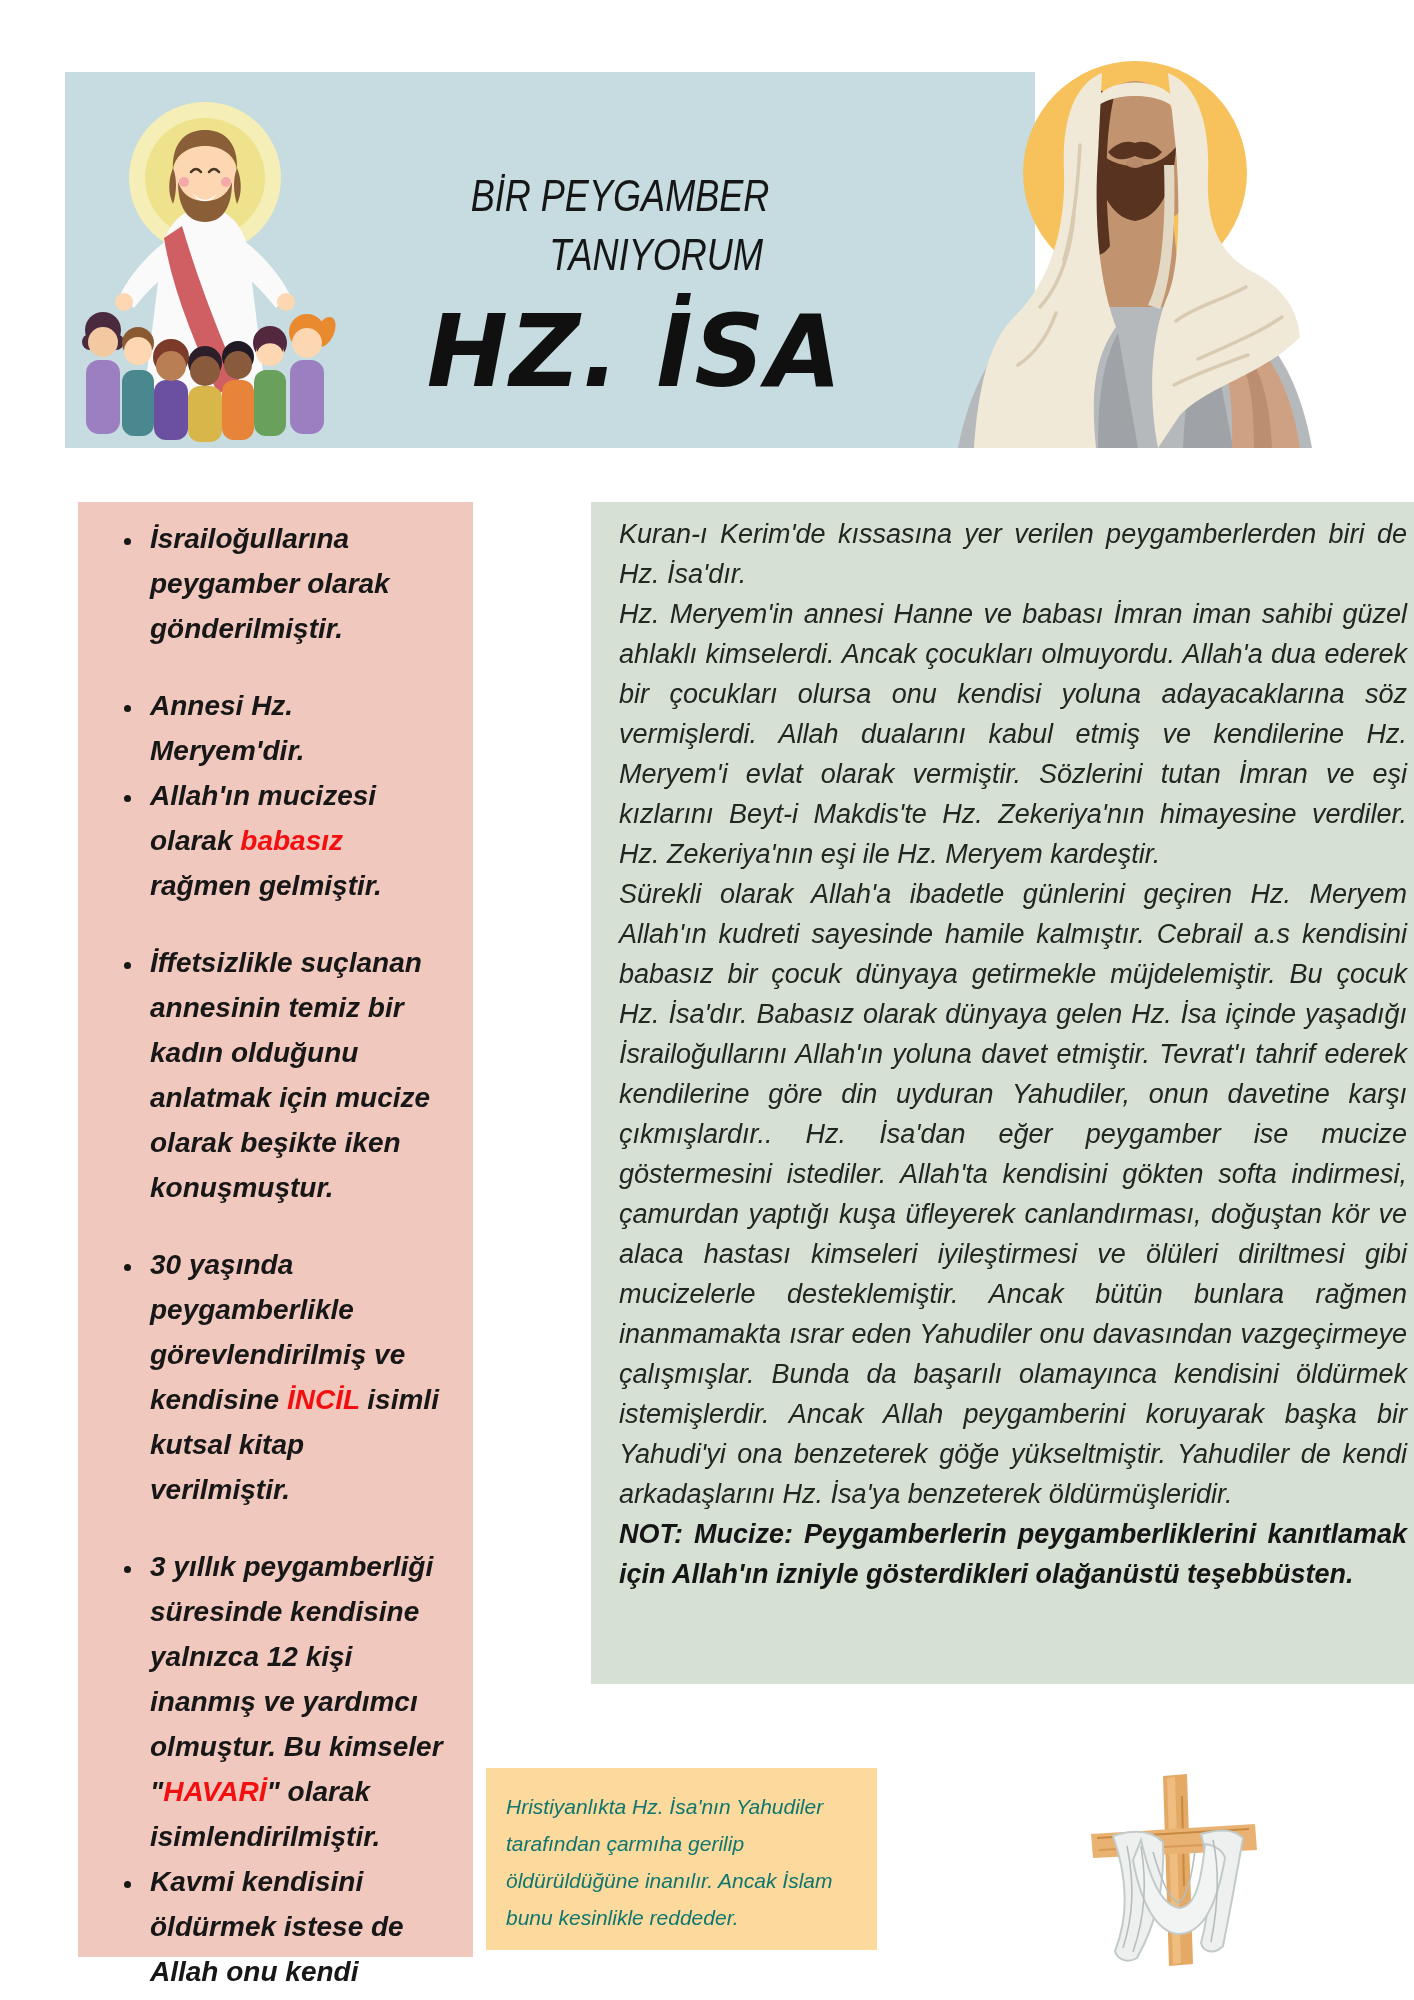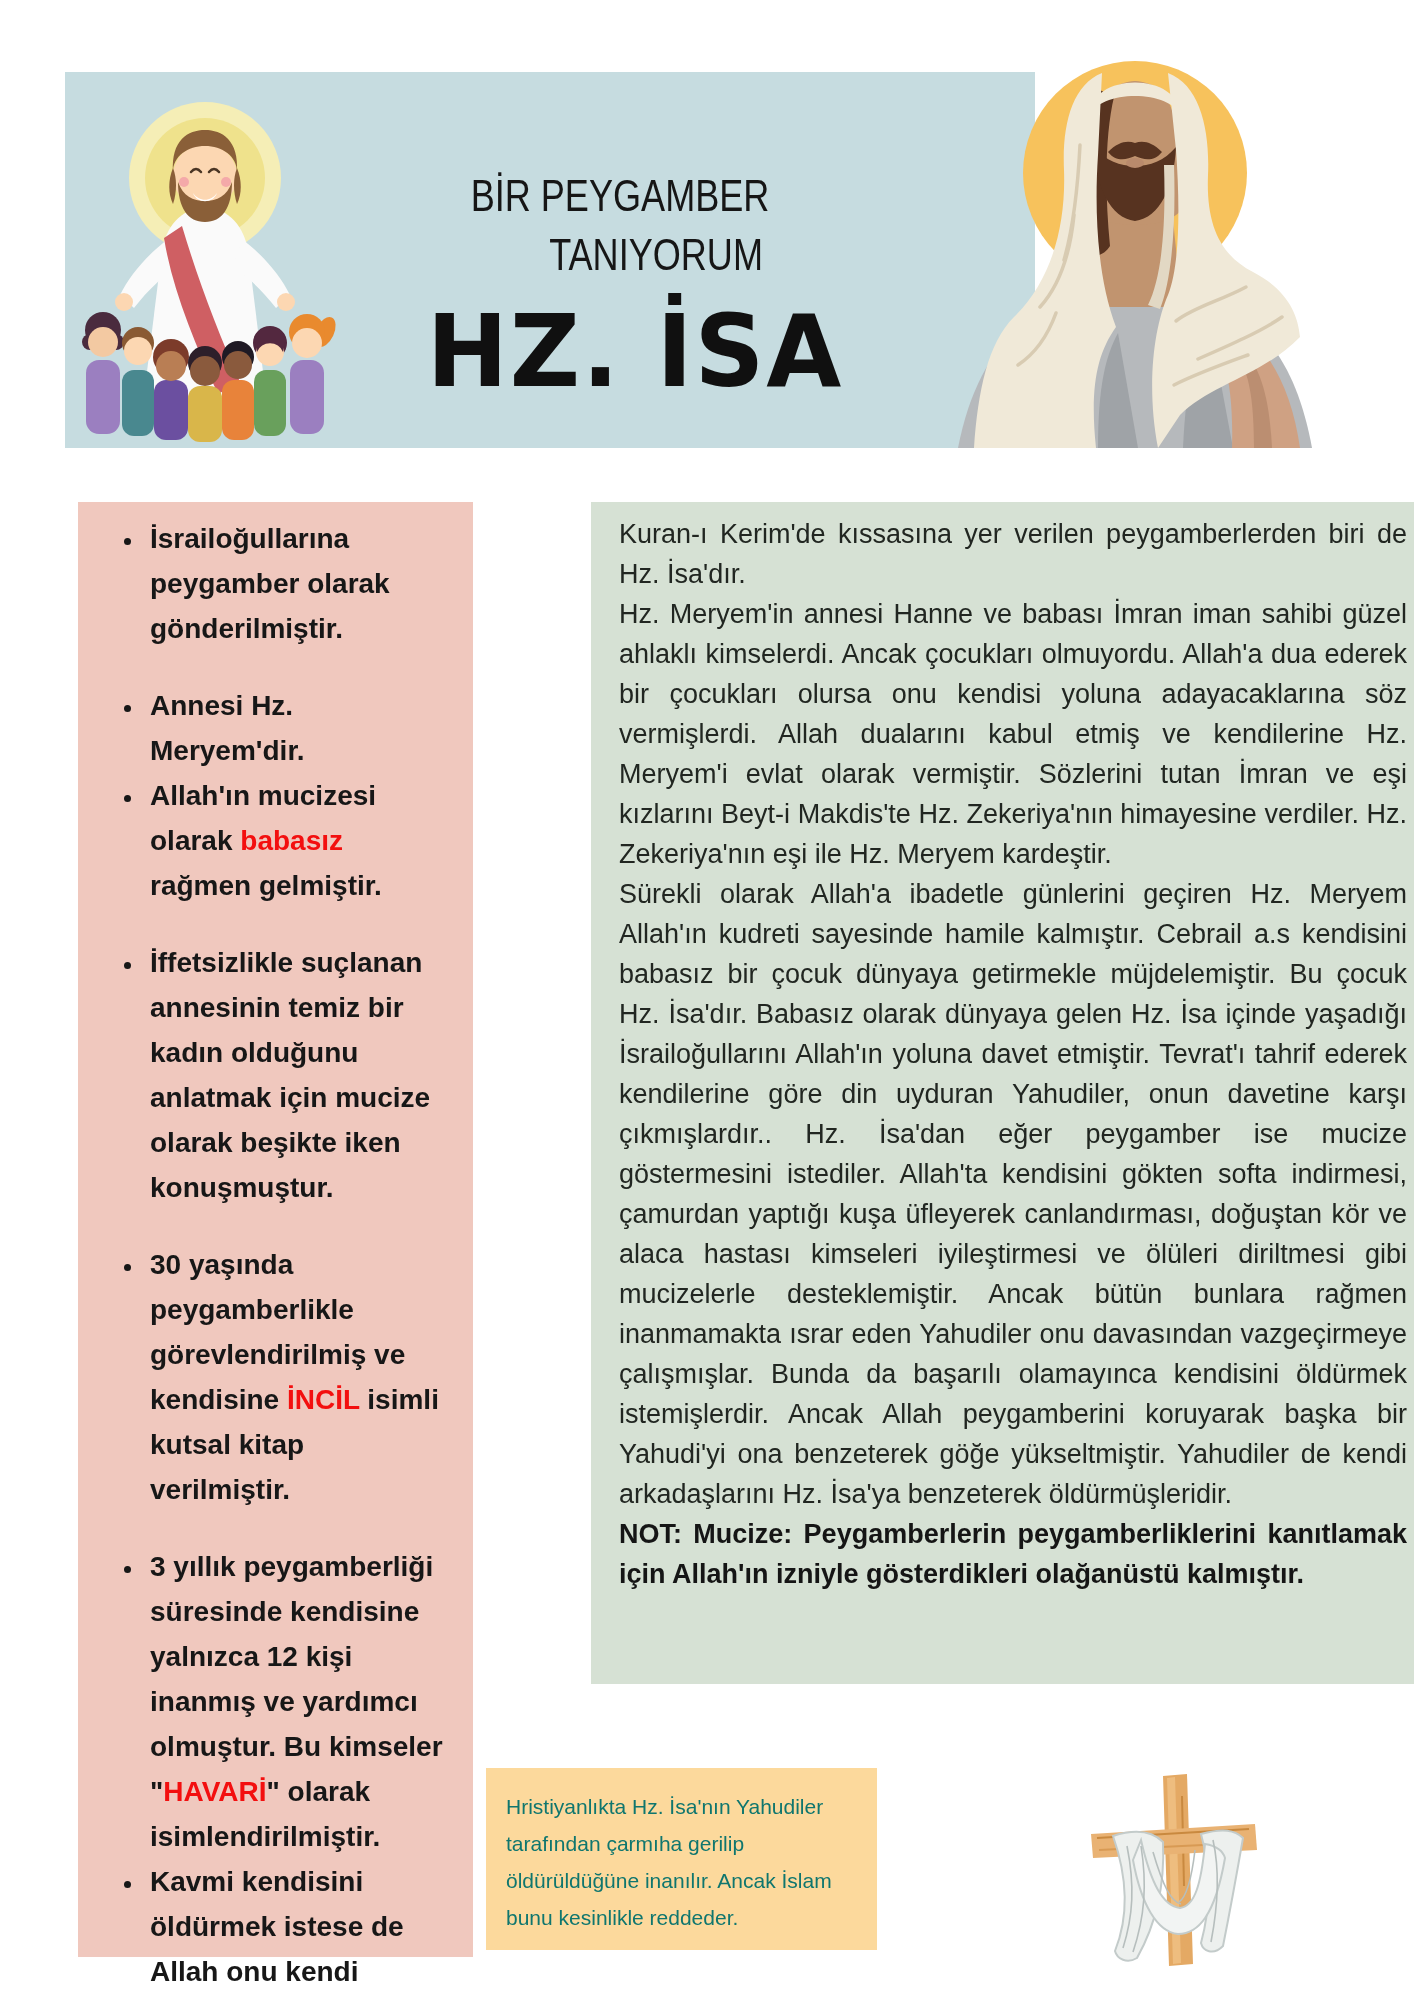--- a/index.html
+++ b/index.html
@@ -1,19 +1,19 @@
 <!DOCTYPE html>
 <html style="--band: #c6dce0; --facts_bg: #f0c8be; --story_bg: #d6e1d4; --note_bg: #fcd99c; --accent_red: #f30f0f; --text: #1d1d1d;"><head>
 <meta charset="utf-8">
 <style>
   * { margin:0; padding:0; box-sizing:border-box; }
   body { background:#888; font-family:"Liberation Sans", sans-serif; }
   .page {
     position:relative; width:1414px; height:2000px; margin:0 auto;
-    background:#ffffff; overflow:hidden; color:var(--text,#1d1d1d);
+    background:#ffffff; overflow:hidden; color:var(--text,#1d1d1d);font-style:italic;
   }
   
   .band {
     position:absolute; left:65px; top:72px; width:970px; height:376px;
     background:var(--band,#c6dce0);
   }
   .illo-left { position:absolute; left:72px; top:80px; width:268px; height:368px; }
   .illo-right { position:absolute; left:948px; top:55px; width:377px; height:393px; }
   .title-small {
     position:absolute; left:420px; top:166px; width:400px;
@@ -178,21 +178,21 @@
       <li><span>30 yaşında peygamberlikle görevlendirilmiş ve kendisine </span><span class="red">İNCİL</span><span> isimli kutsal kitap verilmiştir.</span></li>
       <li><span>3 yıllık peygamberliği süresinde kendisine yalnızca 12 kişi inanmış ve yardımcı olmuştur. Bu kimseler  "</span><span class="red">HAVARİ</span><span>" olarak isimlendirilmiştir.</span></li>
       <li><span>Kavmi kendisini öldürmek istese de Allah onu kendi katına yükselterek bu teşebbüsten kurtarmıştır.</span></li>
     </ul>
   </aside>
 
   <section class="story">
     <p>Kuran-ı Kerim'de kıssasına yer verilen peygamberlerden biri de Hz. İsa'dır.</p>
     <p> Hz. Meryem'in annesi Hanne ve babası İmran iman sahibi güzel ahlaklı kimselerdi. Ancak çocukları olmuyordu. Allah'a dua ederek bir çocukları olursa onu kendisi yoluna adayacaklarına söz vermişlerdi. Allah dualarını kabul etmiş ve kendilerine Hz. Meryem'i evlat olarak vermiştir. Sözlerini tutan İmran ve eşi kızlarını Beyt-i Makdis'te  Hz. Zekeriya'nın himayesine verdiler. Hz. Zekeriya'nın eşi ile  Hz. Meryem kardeştir.</p>
     <p>Sürekli olarak Allah'a ibadetle günlerini geçiren Hz. Meryem Allah'ın kudreti sayesinde hamile kalmıştır. Cebrail a.s kendisini babasız bir çocuk dünyaya getirmekle müjdelemiştir. Bu çocuk Hz. İsa'dır. Babasız olarak dünyaya gelen Hz. İsa içinde yaşadığı İsrailoğullarını Allah'ın yoluna davet etmiştir.  Tevrat'ı tahrif ederek kendilerine göre din uyduran Yahudiler, onun davetine karşı çıkmışlardır.. Hz. İsa'dan eğer peygamber ise mucize göstermesini istediler. Allah'ta kendisini gökten softa indirmesi, çamurdan yaptığı kuşa üfleyerek canlandırması, doğuştan kör ve alaca hastası kimseleri iyileştirmesi ve ölüleri diriltmesi gibi mucizelerle desteklemiştir. Ancak bütün bunlara rağmen inanmamakta ısrar eden Yahudiler onu davasından vazgeçirmeye çalışmışlar. Bunda da  başarılı olamayınca kendisini öldürmek istemişlerdir.  Ancak  Allah peygamberini koruyarak   başka bir Yahudi'yi ona benzeterek göğe yükseltmiştir. Yahudiler de kendi arkadaşlarını Hz. İsa'ya benzeterek öldürmüşleridir.</p>
-    <p class="note-line">NOT: Mucize: Peygamberlerin peygamberliklerini kanıtlamak için Allah'ın izniyle gösterdikleri olağanüstü kalmıştır.</p>
+    <p class="note-line">NOT: Mucize: Peygamberlerin peygamberliklerini kanıtlamak için Allah'ın izniyle gösterdikleri olağanüstü teşebbüsten.</p>
   </section>
 
   <section class="note-box">
     <p>Hristiyanlıkta  Hz. İsa'nın Yahudiler tarafından çarmıha gerilip öldürüldüğüne inanılır. Ancak İslam bunu kesinlikle reddeder.</p>
   </section>
 
   <svg class="illo-cross" viewBox="0 0 182 206" aria-hidden="true">
 
     <path d="M80,10 L104,8 L110,198 L86,200 Z" fill="#e4a964"></path>
     <path d="M84,12 L92,11 L98,197 L90,198 Z" fill="#eebd7f"></path>

